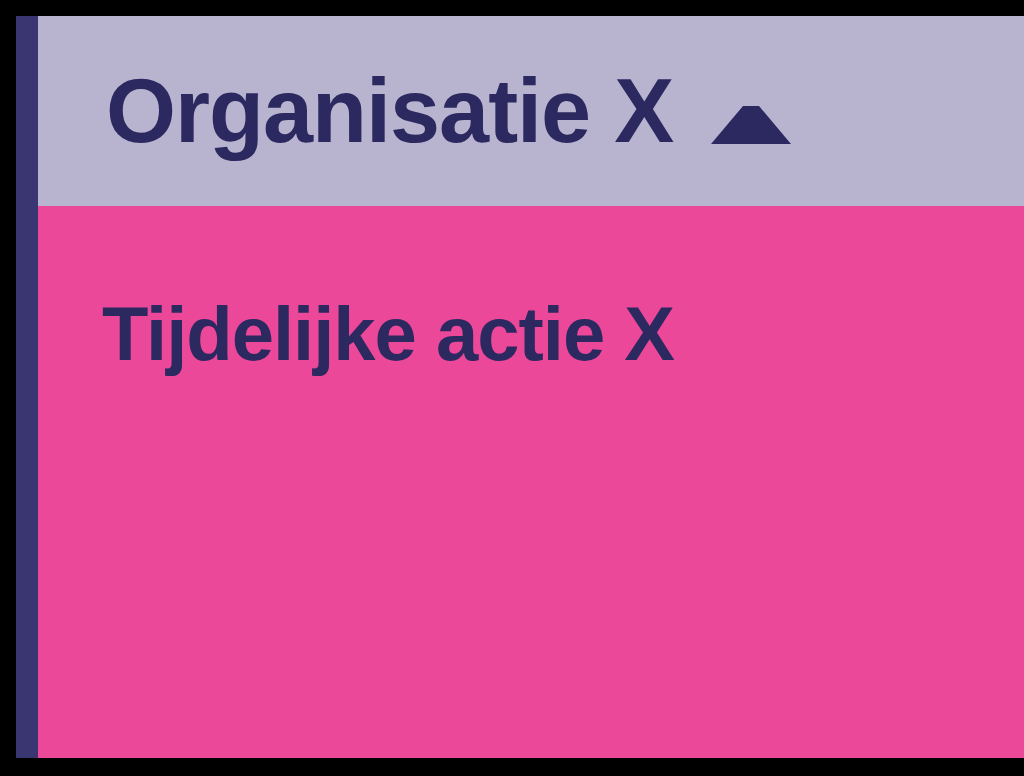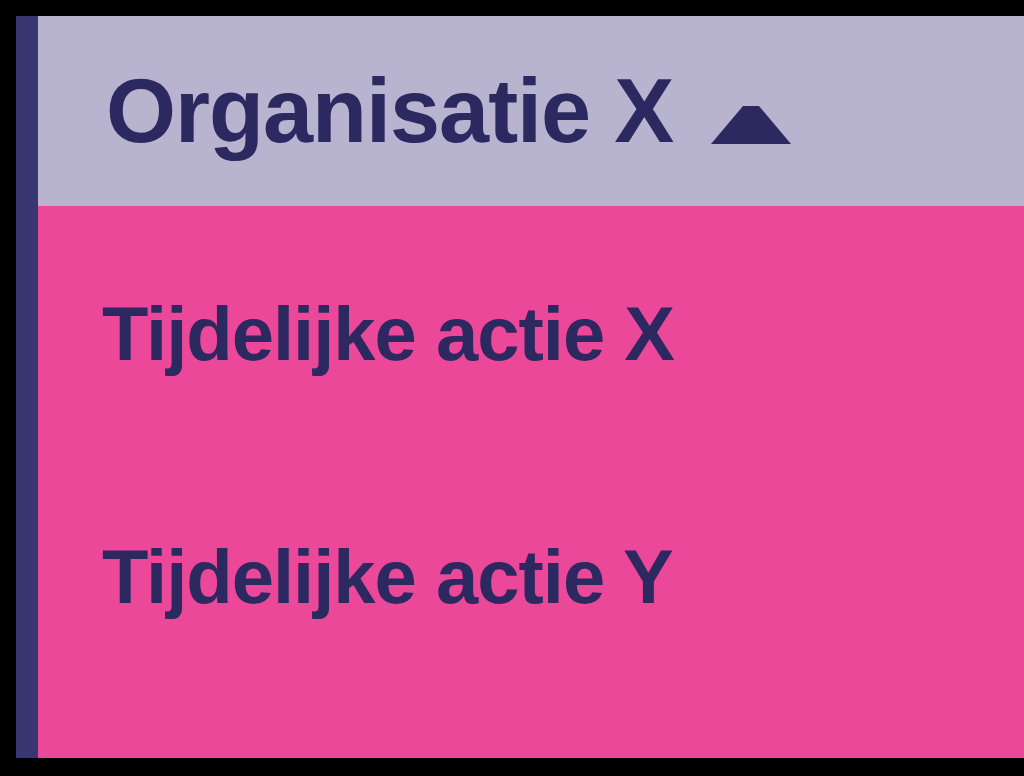--- a/index.html
+++ b/index.html
@@ -80,17 +80,14 @@
 <div class="panel">
   <div class="left-border"></div>
   <div class="header">
     <span class="header-title">Organisatie X</span>
     <span class="chevron-icon"></span>
   </div>
   <div class="menu-list">
     <div class="menu-item">
       <span>Tijdelijke actie X</span>
     </div>
-    <div class="menu-item">
-      <span>Tijdelijke actie Y</span>
-    </div>
   </div>
 </div>
 
 </body></html>

